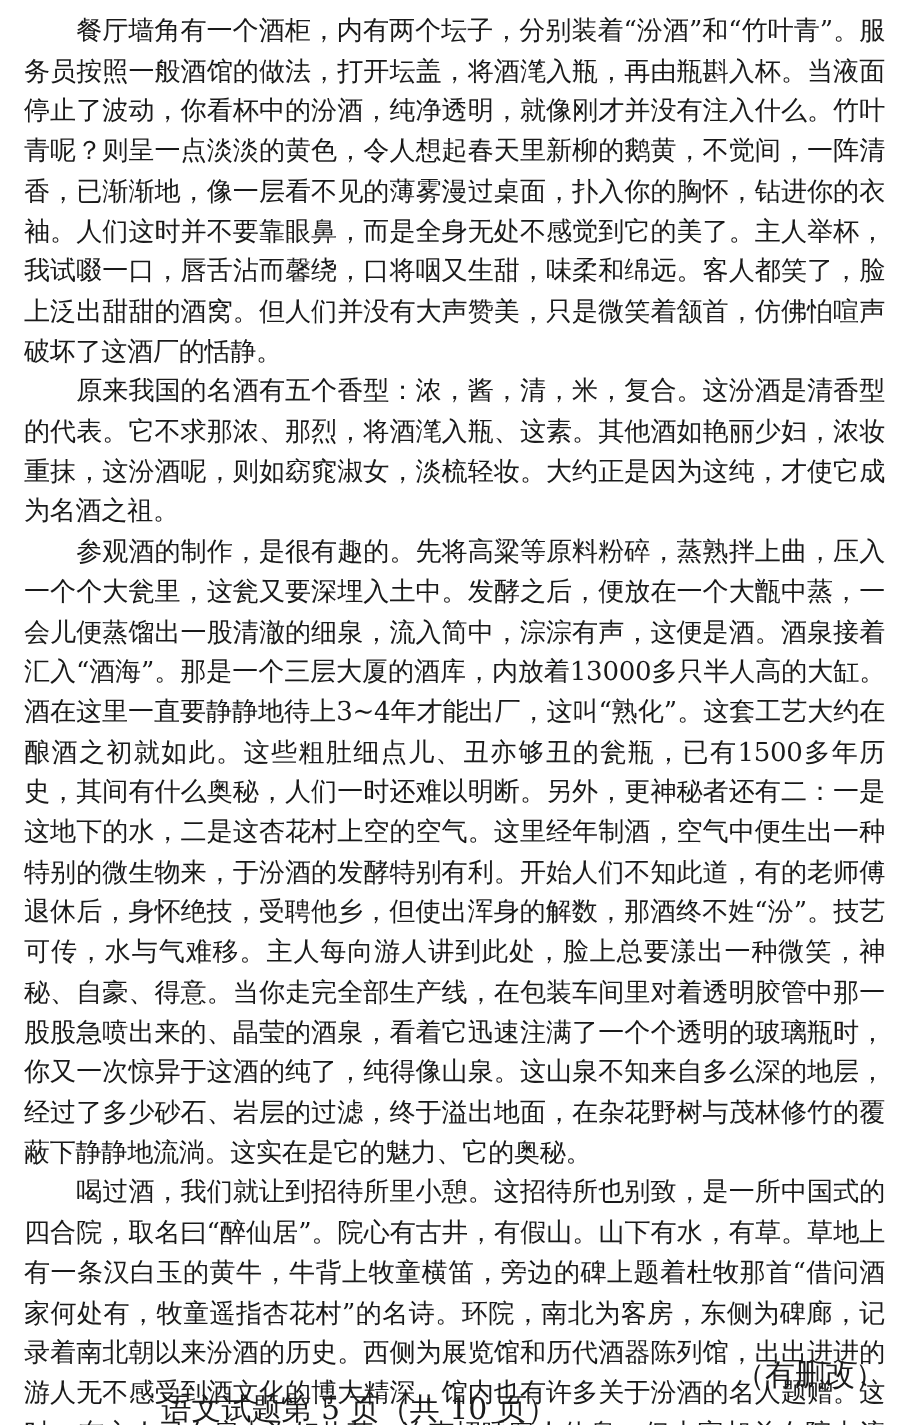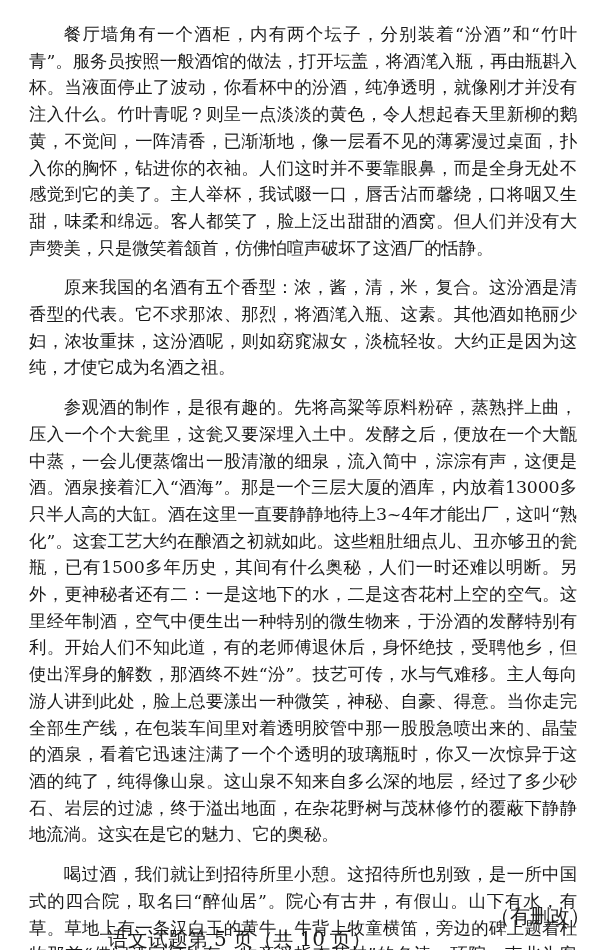--- a/index.html
+++ b/index.html
@@ -7,21 +7,21 @@
     width: 604px; height: 950px; overflow: hidden; position: relative;
     font-family: "DejaVu Serif", "Liberation Serif", serif;
     color: #1a1a1a;
   }
   .page { position: absolute; left: 0; top: 0; width: 604px; height: 950px; }
   .content {
     position: absolute; left: 16px; top: 8px; width: 574px;
     font-size: 17.4px; line-height: 26.7px; letter-spacing: -0.2px;
     text-align: justify; text-justify: inter-character;
   }
-  .para { margin: 13px; text-indent: 2em; }
+  .para { margin: 0; text-indent: 2em; }
   .source {
     position: absolute; right: 14px; top: 906px;
     font-size: 20px; line-height: 20px;
   }
   .footer {
     position: absolute; left: 0; width: 479px; top: 929px;
     text-align: center; font-size: 20px; line-height: 20px;
   }
 </style>
 </head>

